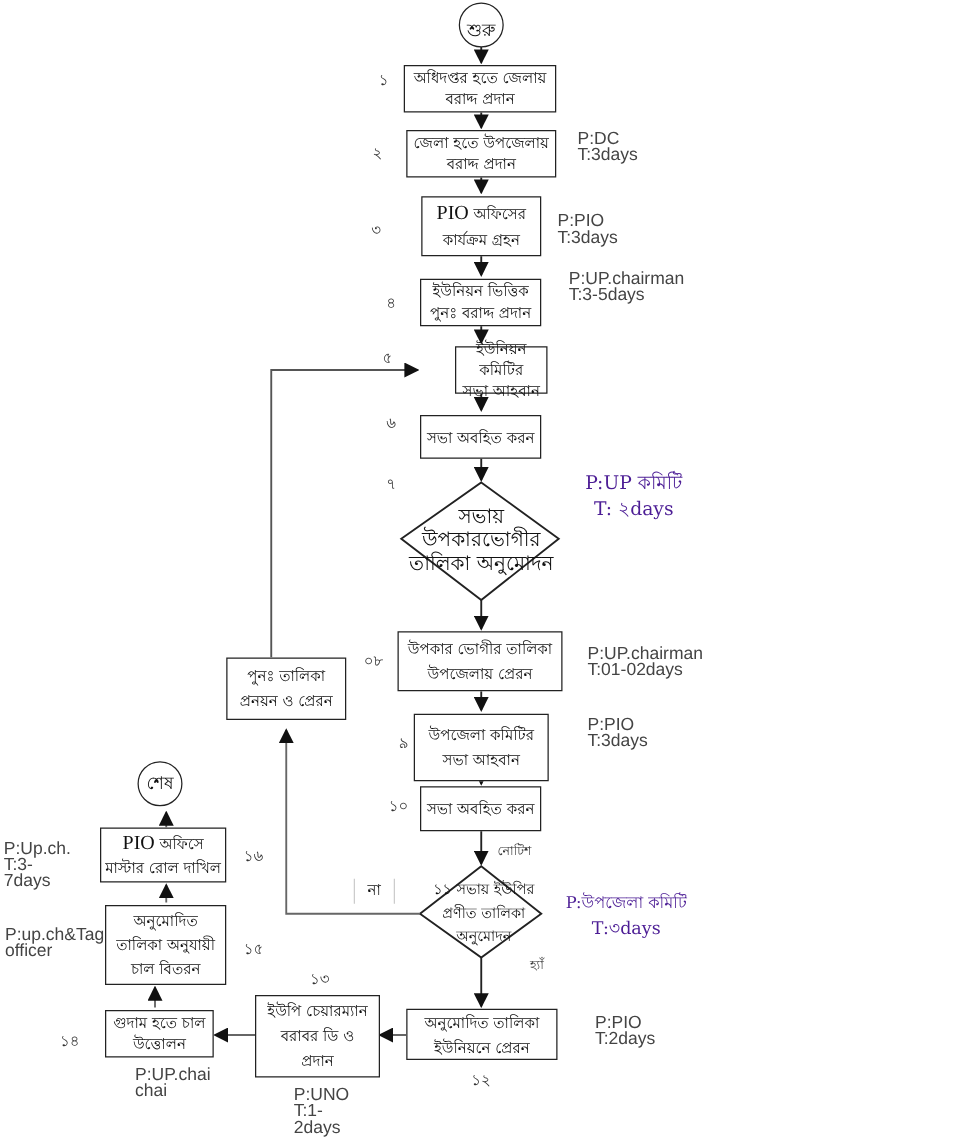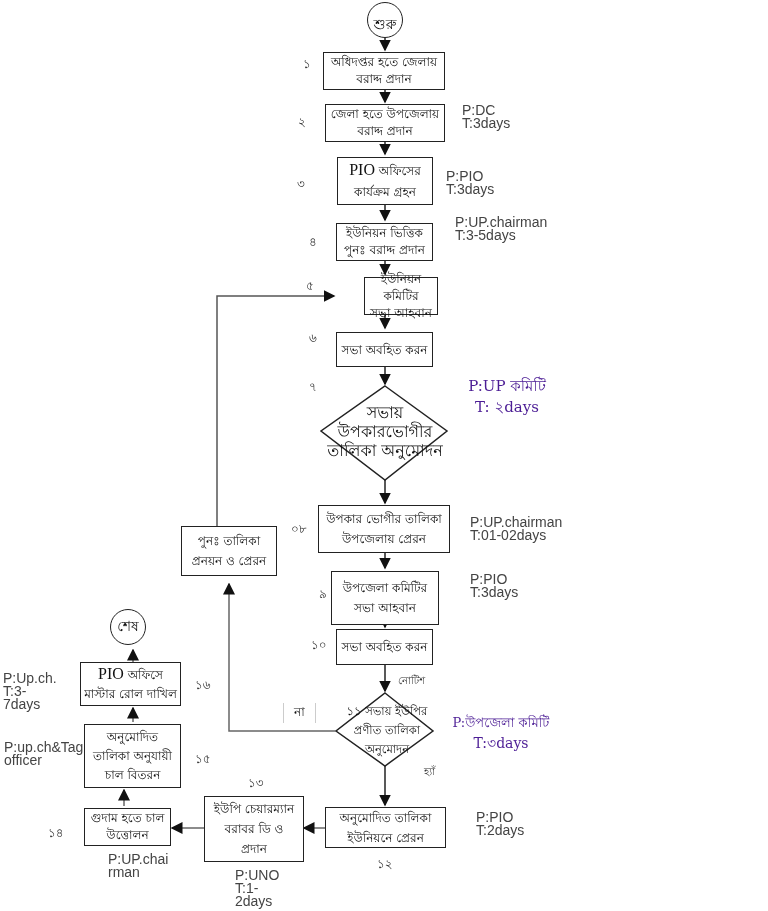--- a/index.html
+++ b/index.html
@@ -180,21 +180,21 @@
   <div>2days</div>
 </div>
 
 <span class="num" style="left:48px;top:824px;">১৪</span>
 <div class="box" style="left:84px;top:808px;width:87px;height:38px;line-height:17px;">
   <span>গুদাম হতে চাল</span>
   <span>উত্তোলন</span>
 </div>
 <div class="ann" style="left:108px;top:853px;width:56px;">
   <div>P:UP.chai</div>
-  <div>rman</div>
+  <div>chai</div>
 </div>
 
 <span class="num" style="left:195px;top:750px;">১৫</span>
 <div class="box" style="left:84px;top:724px;width:97px;height:64px;line-height:19px;">
   <span>অনুমোদিত</span>
   <span>তালিকা অনুযায়ী</span>
   <span>চাল বিতরন</span>
 </div>
 <div class="ann" style="left:4px;top:741px;width:64px;">
   <div>P:up.ch&amp;Tag</div>

